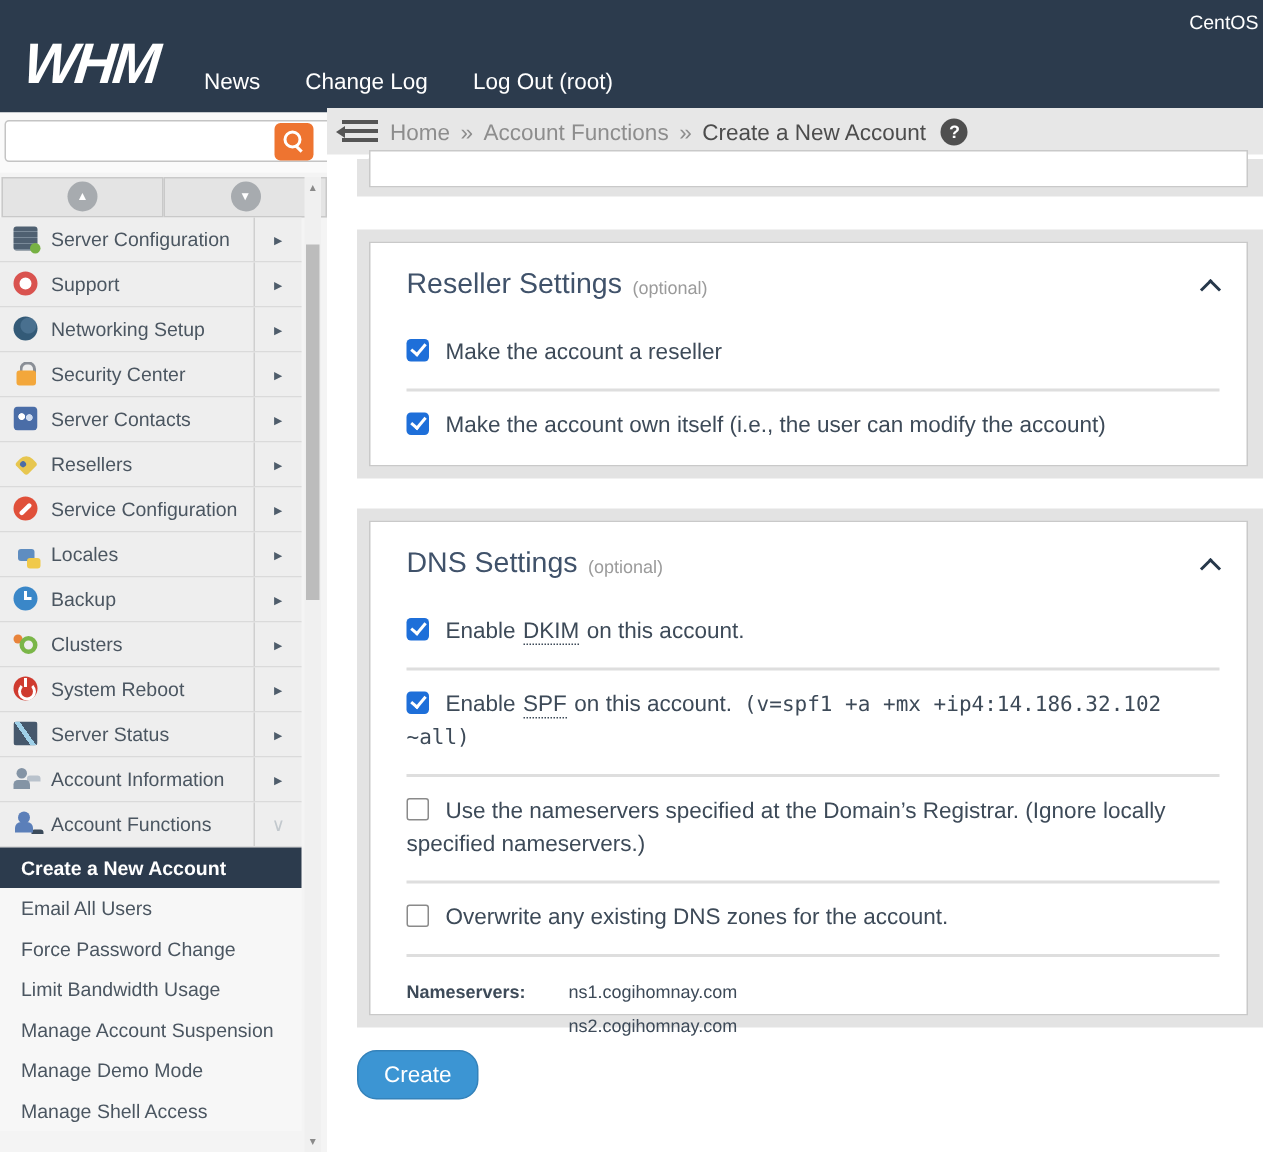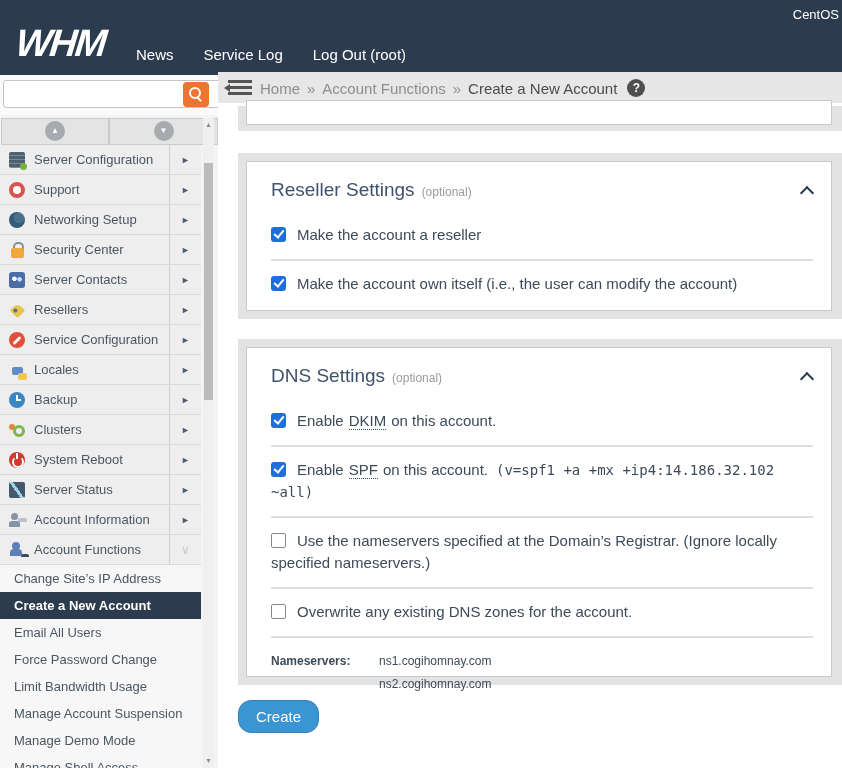--- a/index.html
+++ b/index.html
@@ -122,21 +122,21 @@
 </style>
 </head>
 <body>
 
 <div id="app">
 
   <div class="topbar">
     <div class="logo">WHM</div>
     <div class="topnav">
       <a>News</a>
-      <a>Service Log</a>
+      <a>Change Log</a>
       <a>Log Out (root)</a>
     </div>
     <div class="os-label">CentOS</div>
   </div>
 
   <div class="search-region">
     <input class="search-input" type="text" placeholder="" style="">
     <button class="search-btn">
       <span class="lens"></span>
       <span class="handle"></span>
@@ -228,23 +228,20 @@
       <span class="mlabel">Account Information</span>
       <span class="arrow-cell"></span>
     </div>
         <div class="menu-row expanded">
       <span class="si-wrap"><span class="si account-functions-icon"></span></span>
       <span class="mlabel">Account Functions</span>
       <span class="arrow-cell"></span>
     </div>
       </div>
     <div class="submenu" id="submenu">
-        <div class="submenu-row">
-      <span>Change Site’s IP Address</span>
-    </div>
         <div class="submenu-row selected">
       <span>Create a New Account</span>
     </div>
         <div class="submenu-row">
       <span>Email All Users</span>
     </div>
         <div class="submenu-row">
       <span>Force Password Change</span>
     </div>
         <div class="submenu-row">

